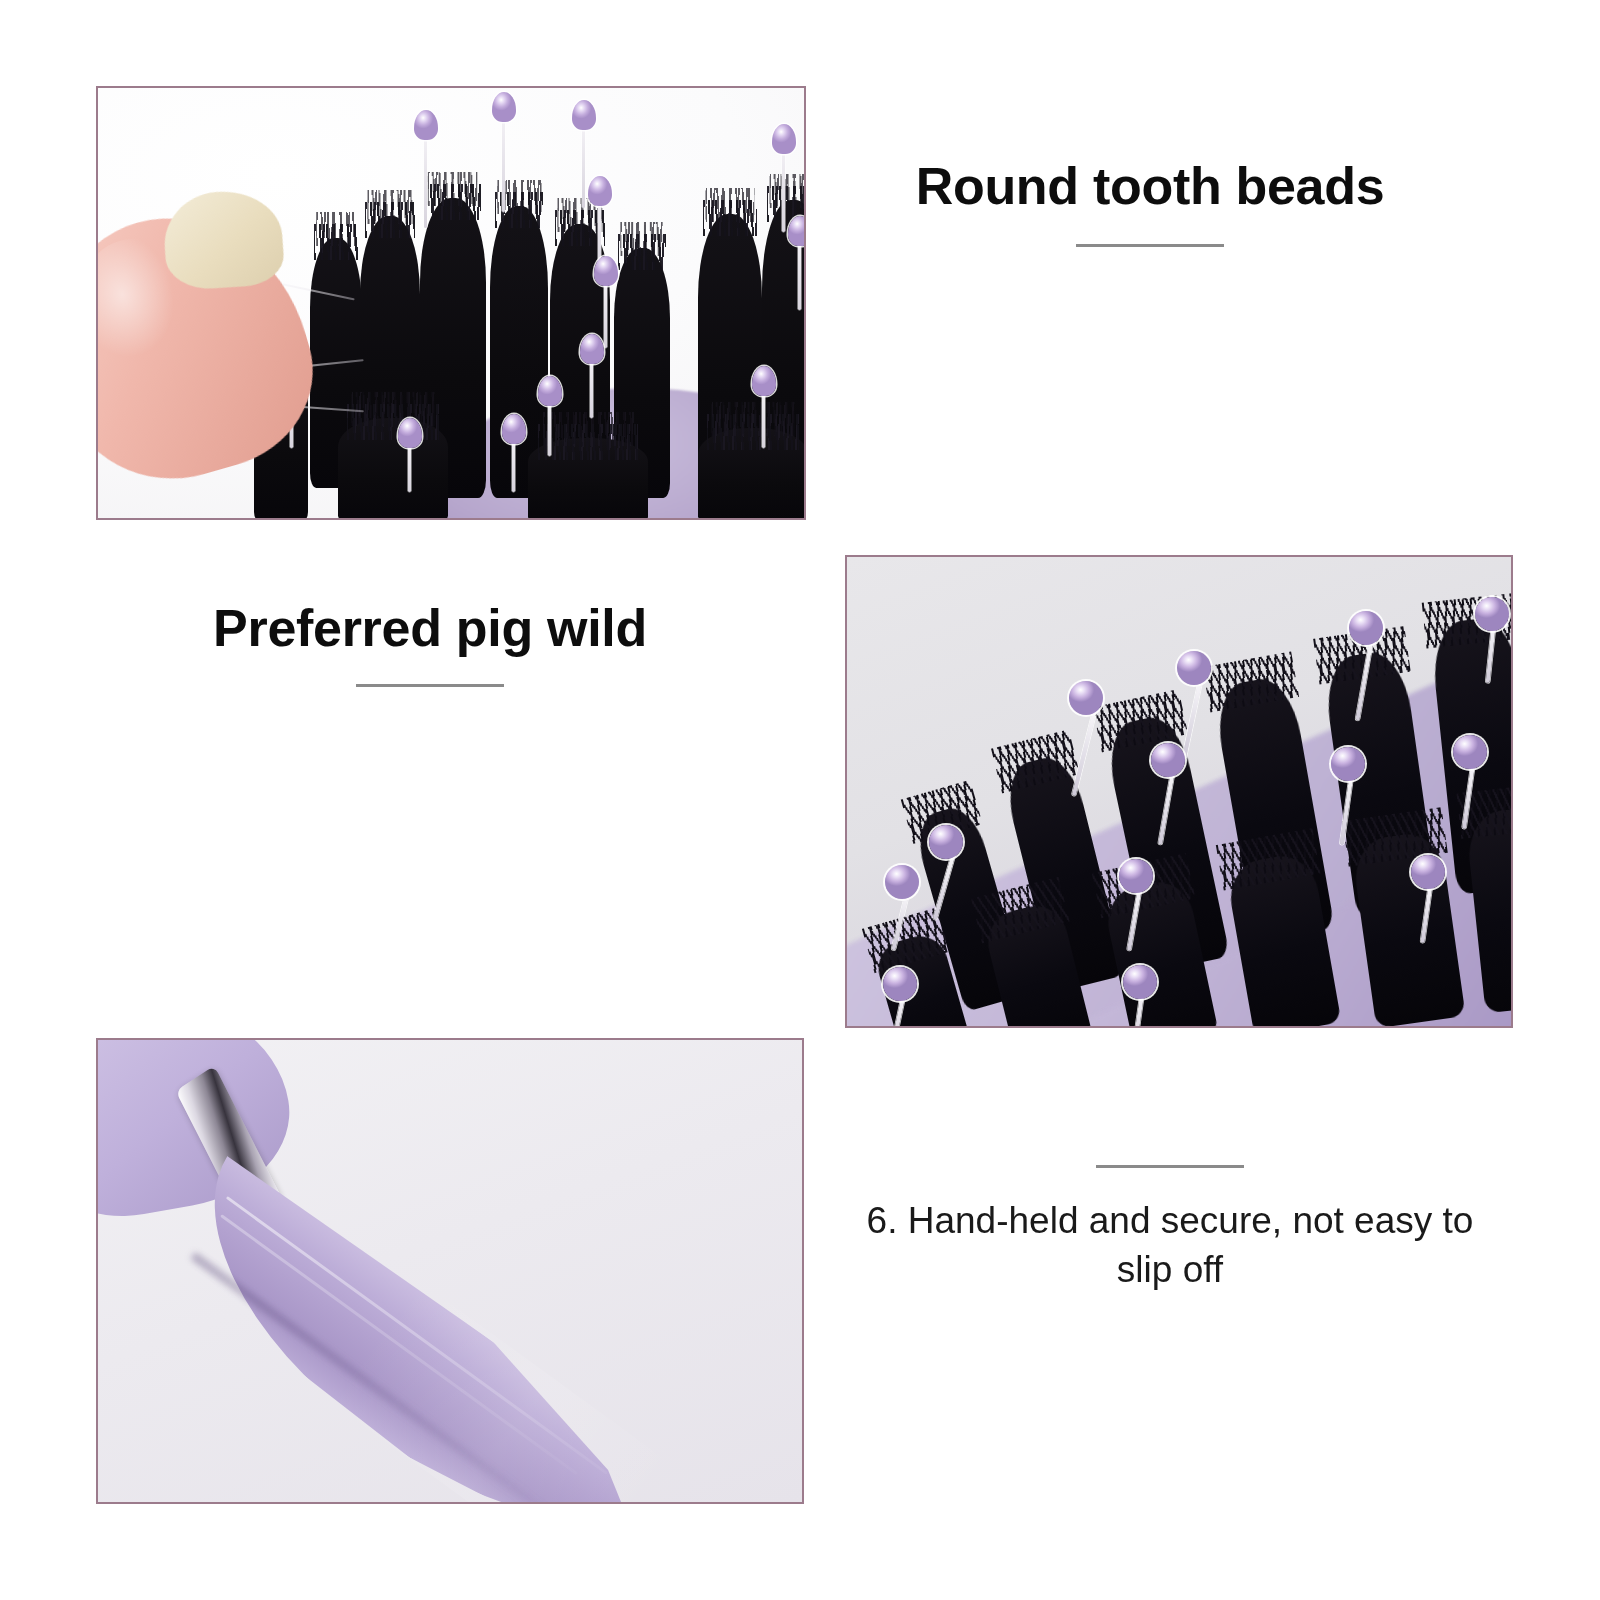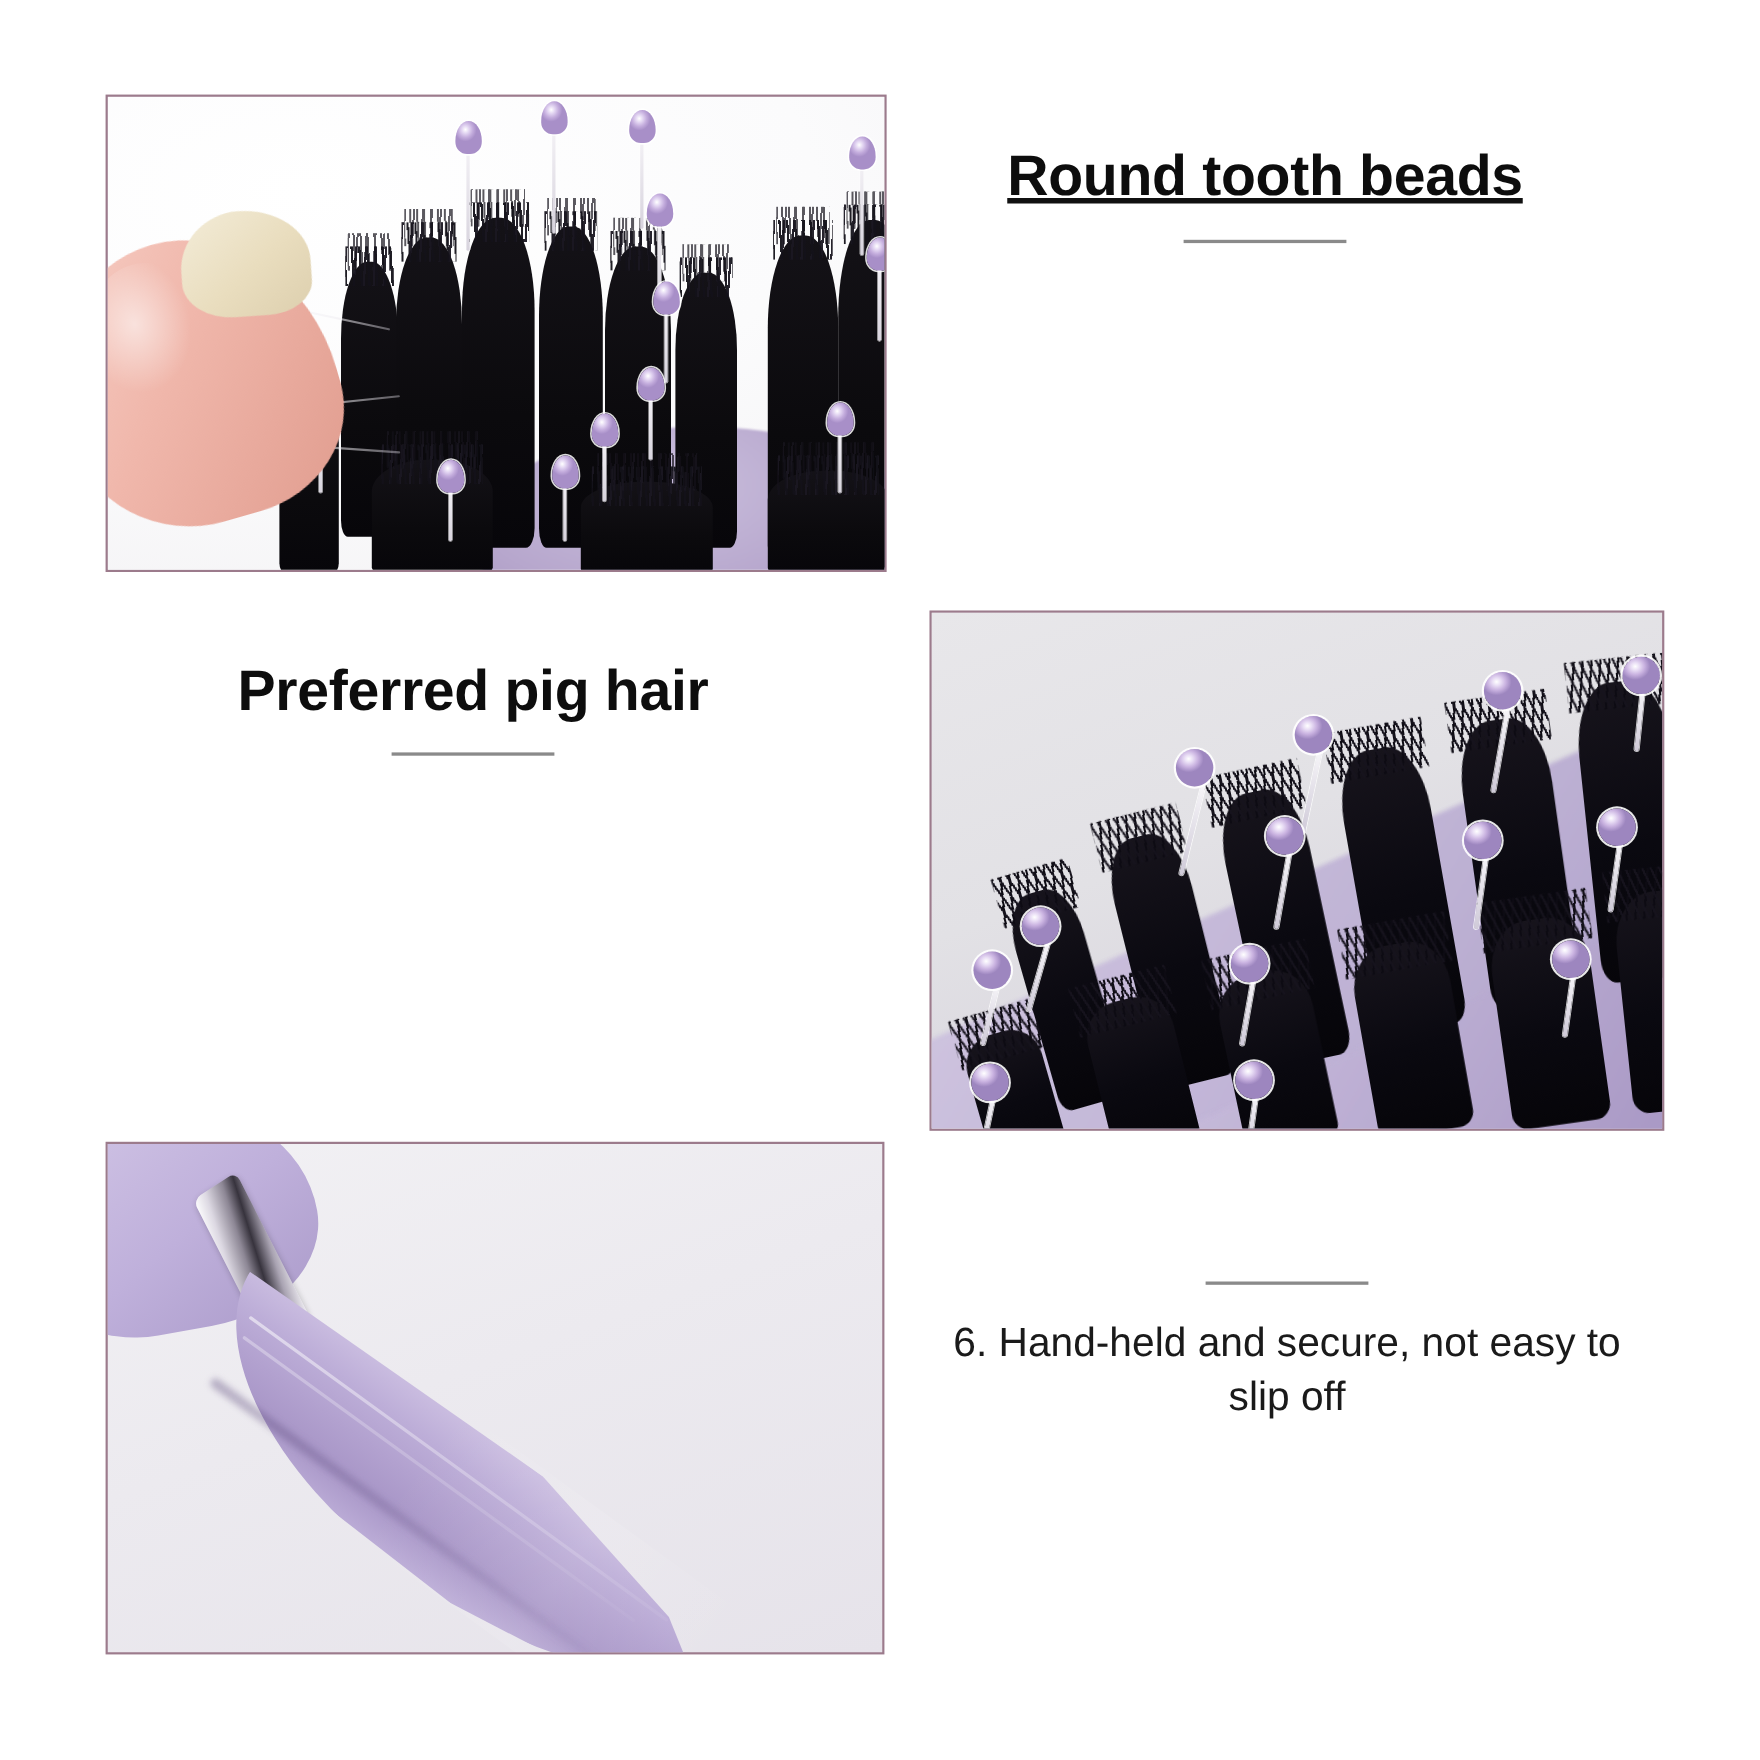--- a/index.html
+++ b/index.html
@@ -161,21 +161,21 @@
     background:linear-gradient(90deg,rgba(255,255,255,.55),rgba(255,255,255,.05));
   }
   .handle-shadow{
     position:absolute;height:9px;border-radius:9px;
     background:linear-gradient(90deg,rgba(90,72,122,.38),rgba(90,72,122,0));
     filter:blur(3px);
   }
 
   
   .textblock{position:absolute;text-align:center;}
-  #text-round-tooth-beads{ left:840px; top:132px;  width:620px;text-decoration:underline; }
+  #text-round-tooth-beads{ left:840px; top:158px;  width:620px; }
   #text-preferred-pig-hair{left:140px; top:600px;  width:580px; }
   #text-pointed-tail      {left:860px; top:1135px; width:620px; }
 
   .heading{
     font-size:52px;
     font-weight:bold;
     line-height:1.08;
     letter-spacing:-.3px;
     color:#0d0d0d;
     margin:0;
@@ -315,21 +315,21 @@
       </div>
     </div>
   </div>
 
   <div class="textblock" id="text-round-tooth-beads">
     <h2 class="heading">Round tooth beads</h2>
     <hr class="divider">
   </div>
 
   <div class="textblock" id="text-preferred-pig-hair">
-    <h2 class="heading">Preferred pig hair</h2>
+    <h2 class="heading">Preferred pig wild</h2>
     <hr class="divider">
   </div>
 
   <div class="textblock" id="text-pointed-tail">
     <hr class="divider">
     <p class="body">6. Hand-held and secure, not easy to slip off</p>
   </div>
 
 </div>
 

